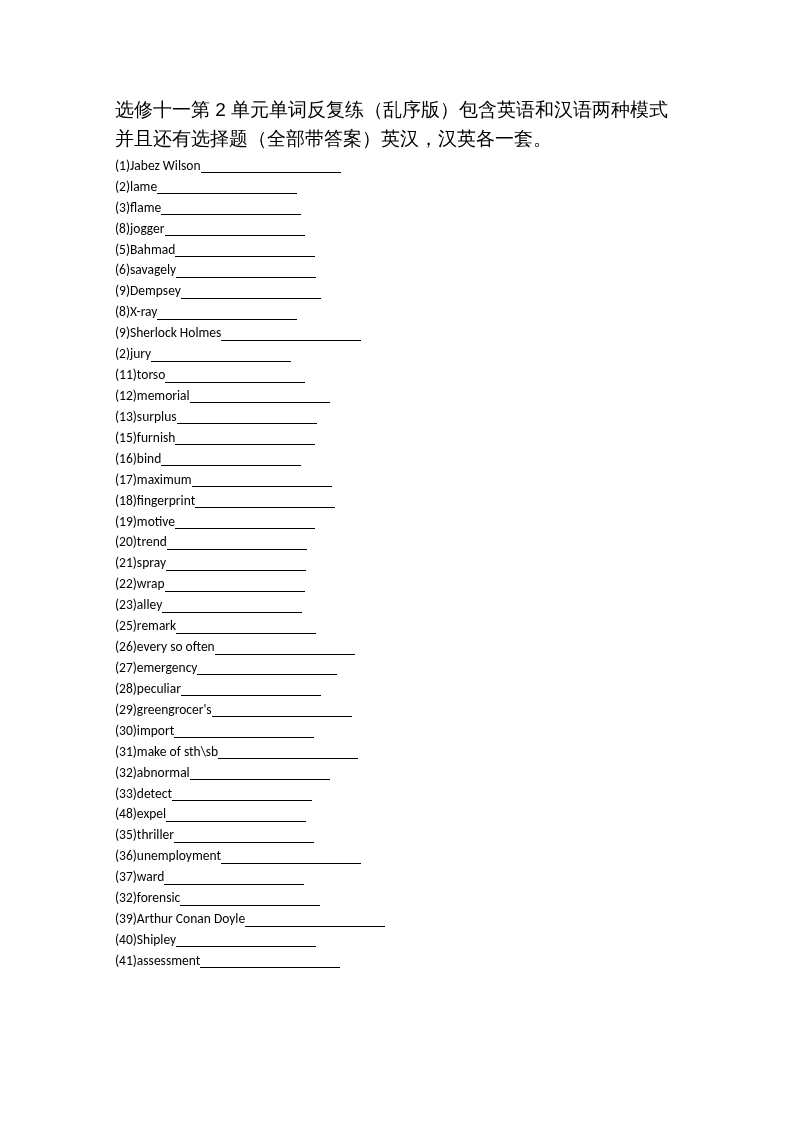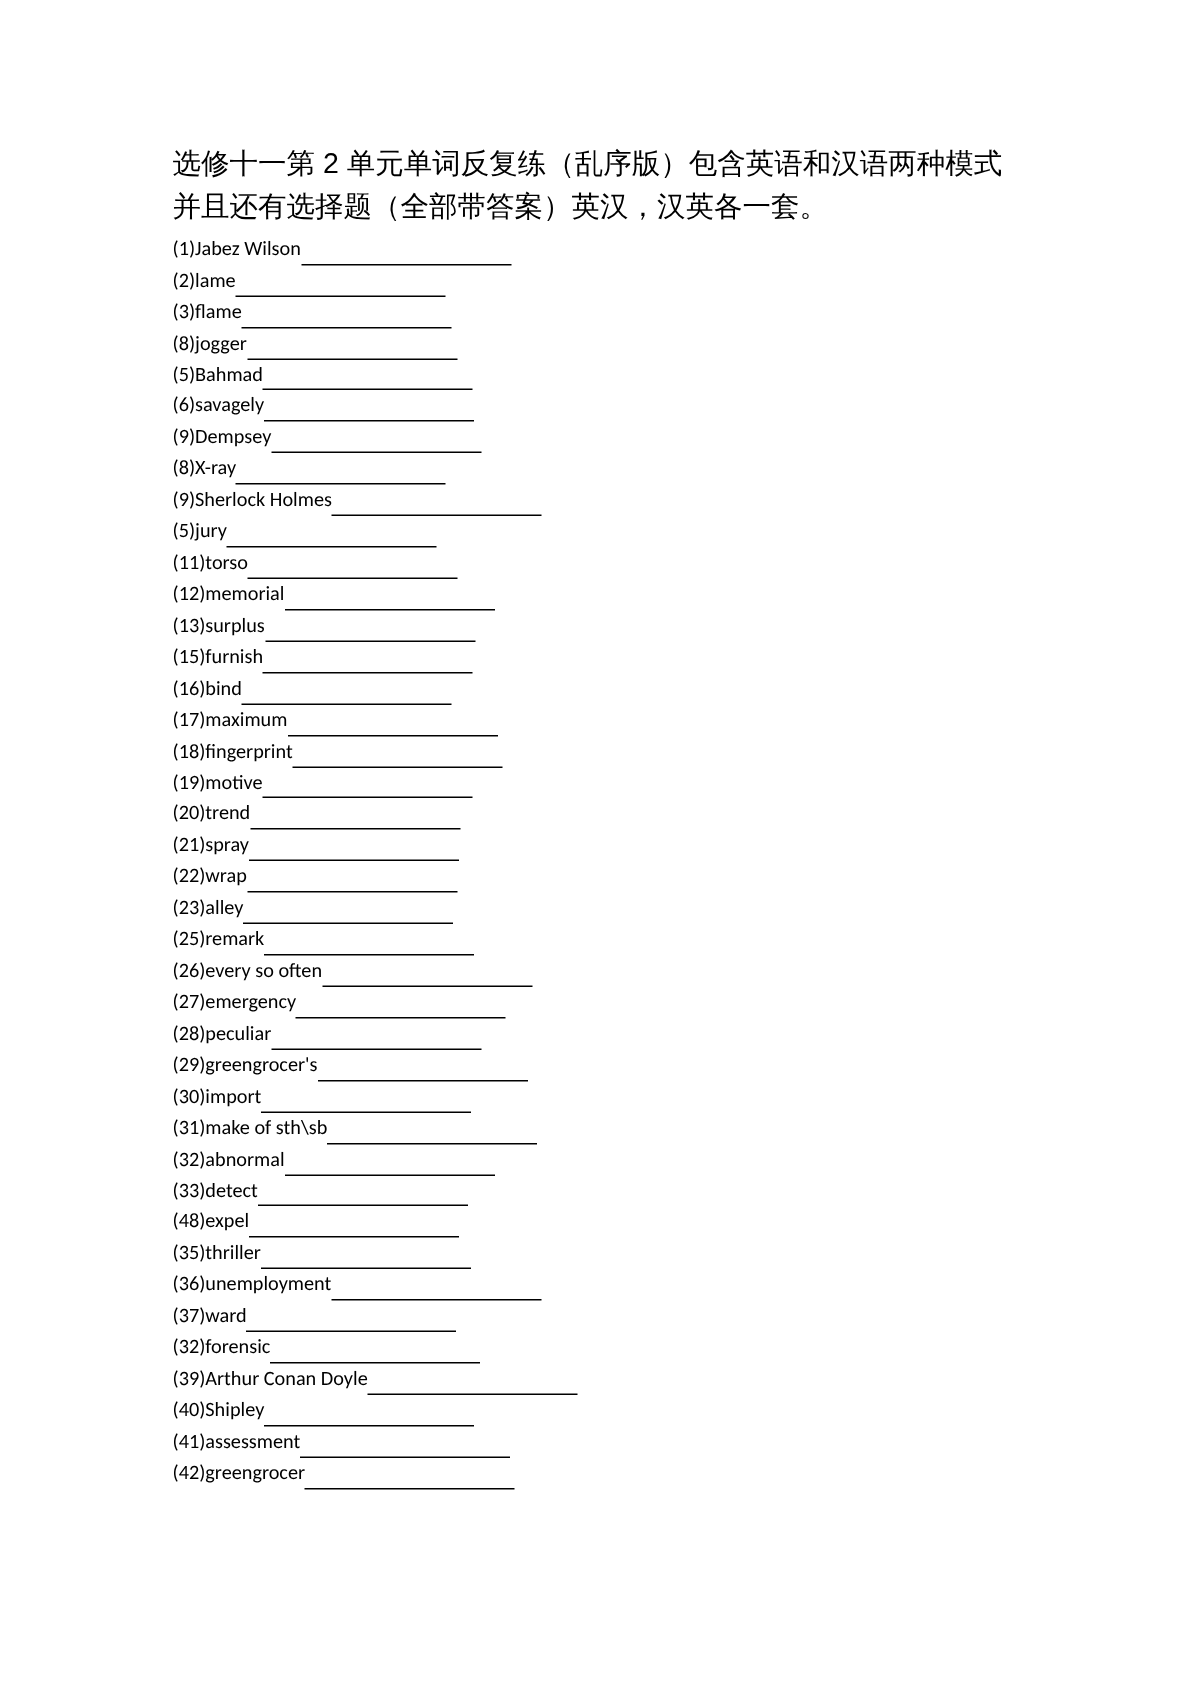--- a/index.html
+++ b/index.html
@@ -16,21 +16,21 @@
       font-size: 13.5px;
       line-height: 1.55;
       color: #000;
     }
     .title {
       font-size: 19px;
       margin-bottom: 2px;
     }
     .item {
       display: flex;
-      align-items: flex-end;
+      align-items: center;
       margin-bottom: 0;
       white-space: nowrap;
     }
     .item-label {
       font-family: Calibri, Arial, sans-serif;
     }
     .blank-line {
       display: inline-block;
       border-bottom: 1px solid #000;
       min-width: 140px;
@@ -73,21 +73,21 @@
     </div>
     <div class="item">
       <span class="item-label">(8)X-ray</span>
       <span class="blank-line"></span>
     </div>
     <div class="item">
       <span class="item-label">(9)Sherlock Holmes</span>
       <span class="blank-line"></span>
     </div>
     <div class="item">
-      <span class="item-label">(5)jury</span>
+      <span class="item-label">(2)jury</span>
       <span class="blank-line"></span>
     </div>
     <div class="item">
       <span class="item-label">(11)torso</span>
       <span class="blank-line"></span>
     </div>
     <div class="item">
       <span class="item-label">(12)memorial</span>
       <span class="blank-line"></span>
     </div>
@@ -190,19 +190,15 @@
     <div class="item">
       <span class="item-label">(39)Arthur Conan Doyle</span>
       <span class="blank-line"></span>
     </div>
     <div class="item">
       <span class="item-label">(40)Shipley</span>
       <span class="blank-line"></span>
     </div>
     <div class="item">
       <span class="item-label">(41)assessment</span>
-      <span class="blank-line"></span>
-    </div>
-    <div class="item">
-      <span class="item-label">(42)greengrocer</span>
       <span class="blank-line"></span>
     </div>
   </div>
 
 </body></html>

